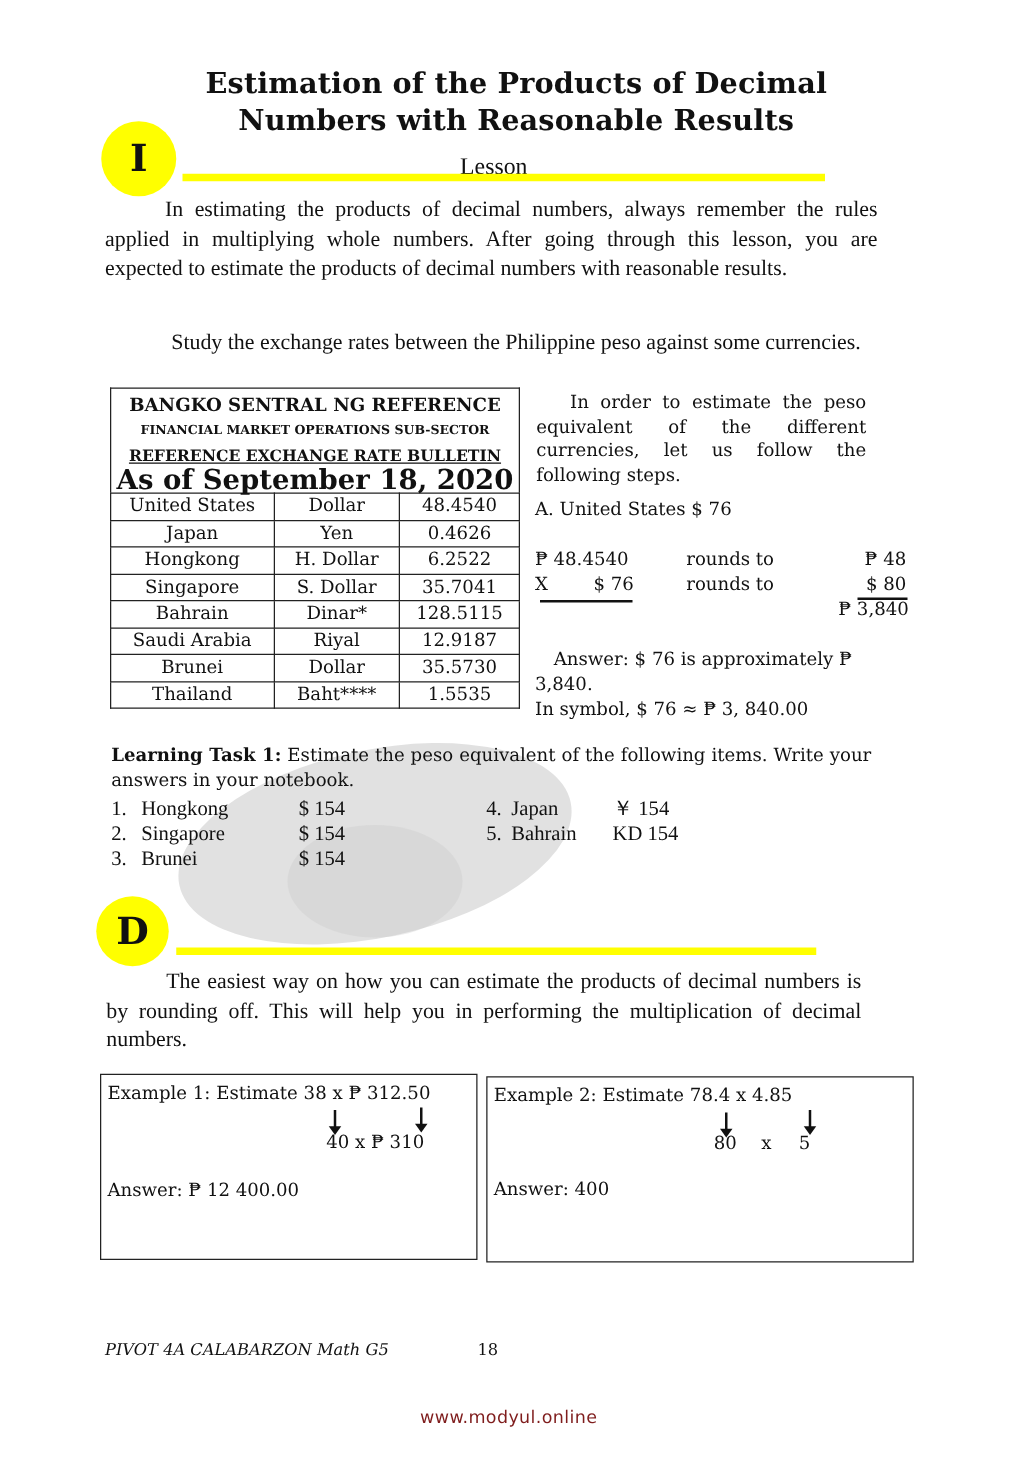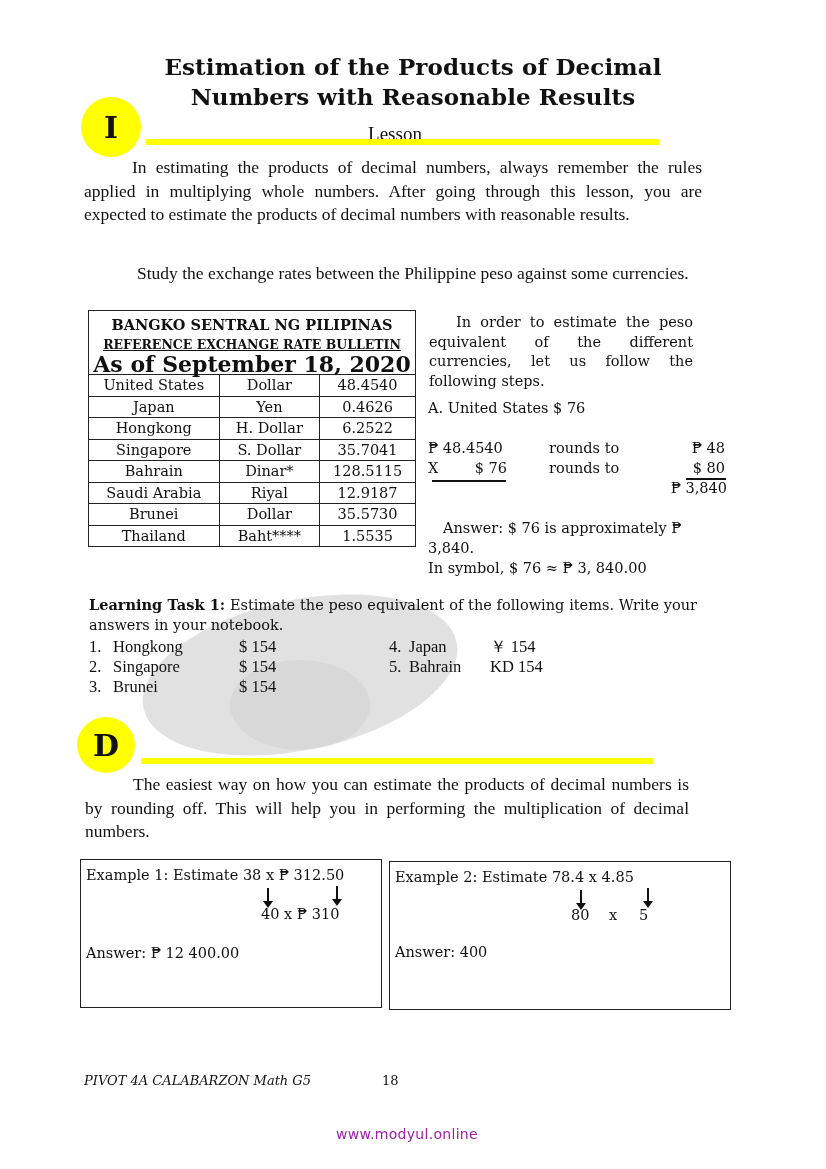--- a/index.html
+++ b/index.html
@@ -46,21 +46,22 @@
 
 <div class="abs para" style="left:84px; top:156px; width:618px;">
   <span class="indent"></span><span>In estimating the products of decimal numbers, always remember the rules applied in multiplying whole numbers. After going through this lesson, you are expected to  estimate the products of decimal numbers with reasonable results.</span>
 </div>
 <div class="abs para" style="left:86px; top:263px; width:617px; line-height:20px;">
   <span class="indent" style="width:51px;"></span><span>Study the exchange rates between the Philippine peso against some currencies.</span>
 </div>
 
 <div class="abs" style="left:88px; top:310px; width:328px;">
   <div style="border:1.5px solid #222; border-bottom:none; padding-top:4px; text-align:center;">
-    <div class="head-cell" style="font-size:14.5px; line-height:20px;">BANGKO SENTRAL NG PILIPINAS</div>
+    <div class="head-cell" style="font-size:14.5px; line-height:20px;">BANGKO SENTRAL NG REFERENCE</div>
+    <div class="head-cell" style="font-size:10px; line-height:20px;">FINANCIAL MARKET OPERATIONS SUB-SECTOR</div>
     <div class="head-cell" style="font-size:12.5px; line-height:20px;text-decoration:underline;">REFERENCE EXCHANGE RATE BULLETIN</div>
     <div class="head-cell" style="font-size:22px; line-height:19px;">As of September 18, 2020</div>
   </div>
   <table class="rates" style="width:328px;">
     <colgroup>
         <col style="width:131px">
         <col style="width:101px">
         <col style="width:96px">
       </colgroup>
     <tbody>
@@ -186,13 +187,13 @@
   <div class="arrow" style="left:190px; top:28px;"></div>
   <div class="arrow" style="left:257px; top:26px;"></div>
   <div class="abs" style="left:181px; top:45px;">80</div>
   <div class="abs" style="left:219px; top:45px;">x</div>
   <div class="abs" style="left:249px; top:45px;">5</div>
   <div class="abs" style="left:5px; top:82px; white-space:nowrap;">Answer: 400</div>
 </div>
 
 <div class="abs dserif" style="left:84px; top:1073px; font-size:13px; font-style:italic;">PIVOT 4A CALABARZON Math G5</div>
 <div class="abs dserif" style="left:382px; top:1073px; font-size:13px;">18</div>
-<div class="abs" style="left:336px; top:1126px; font-family:'DejaVu Sans', sans-serif; font-size:14px; color:#a21caf; letter-spacing:0.3px;">www.modyul.online</div>
+<div class="abs" style="left:336px; top:1126px; font-family:'DejaVu Sans', sans-serif; font-size:14px; color:#7f1d1d; letter-spacing:0.3px;">www.modyul.online</div>
 
 </body></html>

